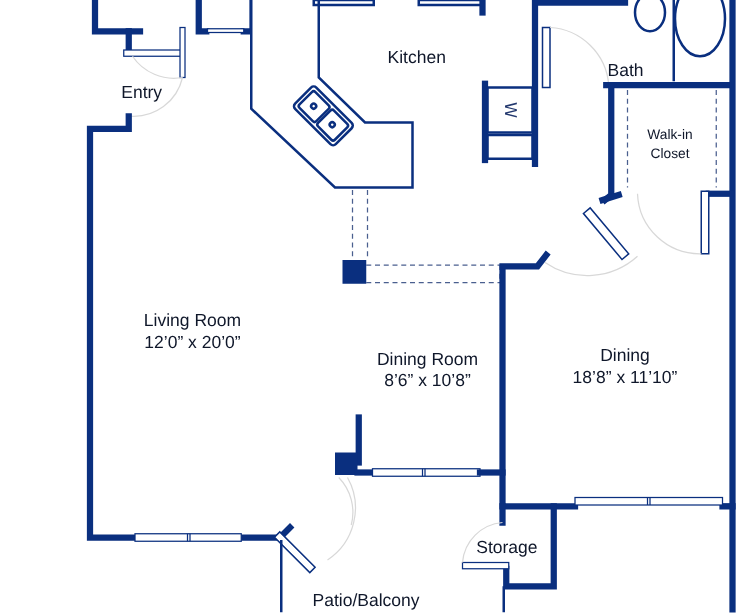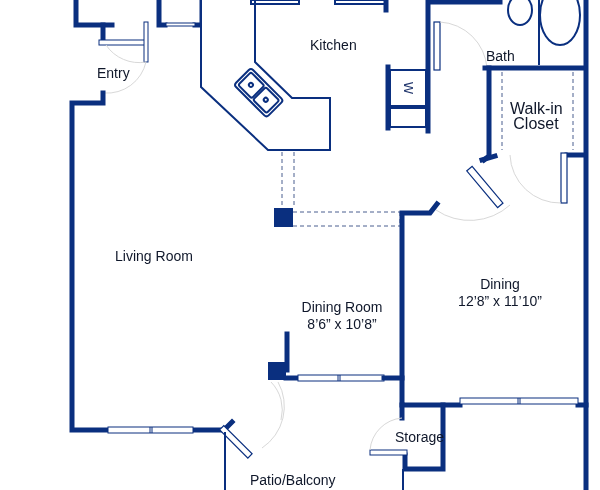--- a/index.html
+++ b/index.html
@@ -7,21 +7,21 @@
   #plan { position:absolute; left:0; top:0; width:600px; height:490px; }
   .wall { stroke:#0a2f7f; stroke-width:5; fill:none; stroke-linecap:square; stroke-linejoin:miter; }
   .thin { stroke:#0a2f7f; stroke-width:2; fill:none; }
   .counter { stroke:#0a2f7f; stroke-width:2; fill:#ffffff; }
   .win { stroke:#0a2f7f; stroke-width:1; fill:#ffffff; }
   .dash { stroke:#4a5f8f; stroke-width:1; fill:none; stroke-dasharray:4 3; }
   .swing { stroke:#d8d8d8; stroke-width:1; fill:none; }
   .door { stroke:#0a2f7f; stroke-width:1.2; fill:#ffffff; }
   .col { fill:#0a2f7f; }
   .lbl { position:absolute; color:#0f172a; font-size:14px; line-height:17px; text-align:center; white-space:nowrap; font-family:Liberation Sans, sans-serif; }
-  .sm { font-size:16px; line-height:15px; }
+  .sm { font-size:11px; line-height:15px; }
 </style>
 </head>
 <body>
 
 <svg id="plan" viewBox="0 0 600 490" xmlns="http://www.w3.org/2000/svg">
 
   <g>
     <path class="wall" d="M76 0 L76 25 L112 25"></path>
     <path class="wall" d="M103 25 L103 40"></path>
     <path class="wall" d="M159 0 L159 25 L165 25"></path>
@@ -119,23 +119,24 @@
 
 <div class="lbl" style="left:97px;top:65px;">Entry</div>
 <div class="lbl" style="left:310px;top:37px;">Kitchen</div>
 <div class="lbl" style="left:486px;top:32px;margin-top:16px;">Bath</div>
 <div class="lbl sm" style="left:510px;top:101px;width:52px;">
   <div>Walk-in</div>
   <div>Closet</div>
 </div>
 <div class="lbl" style="left:104px;top:248px;width:100px;">
   <div>Living Room</div>
+  <div>12’0” x 20’0”</div>
 </div>
-<div class="lbl" style="left:292px;top:279px;width:100px;margin-top:20px;">
+<div class="lbl" style="left:292px;top:279px;width:100px;">
   <div>Dining Room</div>
   <div>8’6” x 10’8”</div>
 </div>
 <div class="lbl" style="left:440px;top:276px;width:120px;">
   <div>Dining</div>
-  <div>12’8” x 11’10”</div>
+  <div>18’8” x 11’10”</div>
 </div>
-<div class="lbl" style="left:395px;top:429px;">Storage</div>
+<div class="lbl" style="left:381px;top:429px;">Storage</div>
 <div class="lbl" style="left:250px;top:460px;margin-top:12px;">Patio/Balcony</div>
 
 </body></html>

